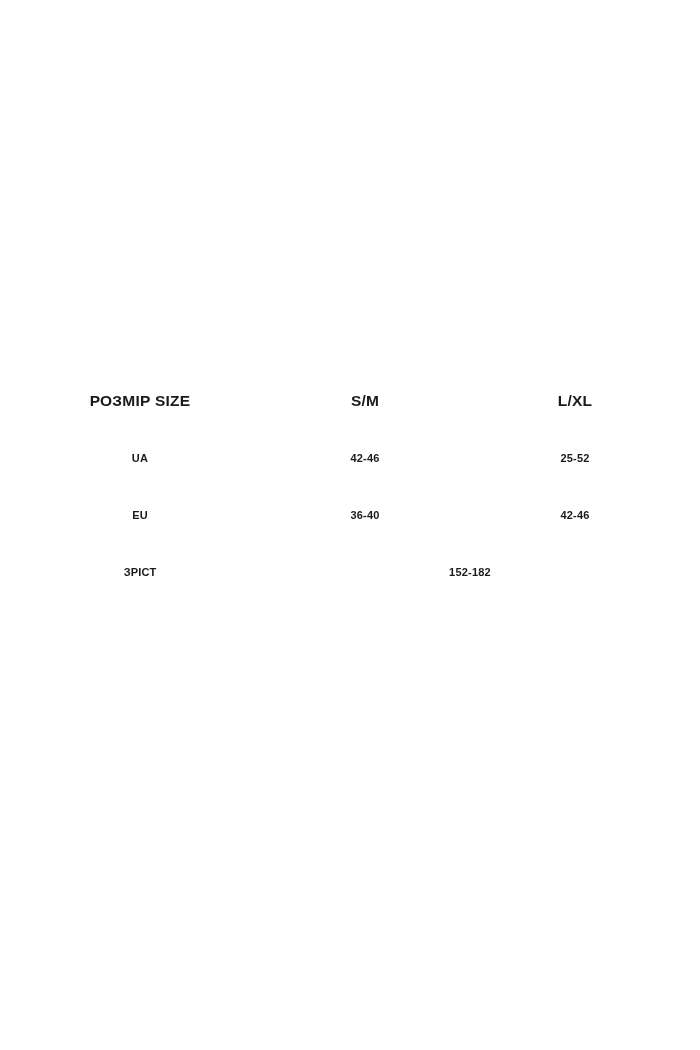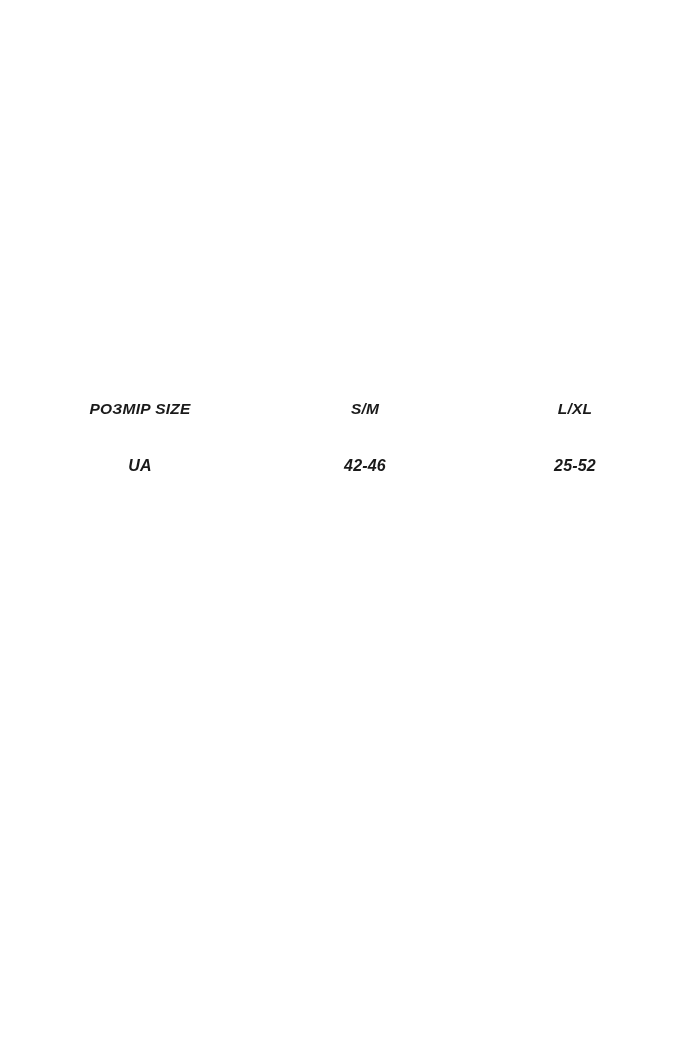--- a/index.html
+++ b/index.html
@@ -19,31 +19,30 @@
     position: absolute;
     left: 0;
     top: 0;
     width: 700px;
     height: 1050px;
     background: #ffffff;
   }
   .size-table {
     position: absolute;
     left: 20px;
-    top: 380px;
+    top: 372px;
     width: 660px;
     border-collapse: collapse;
     table-layout: fixed;
-    font-style: italic;
   }
   .size-table tr {
     height: 57px;
   }
   .size-table td {
-    font-size: 16px;
+    font-size: 11px;
     font-weight: bold;
     letter-spacing: 0.2px;
     color: #1a1a1a;
     text-align: center;
     vertical-align: middle;
     padding: 0;
     border: none;
     white-space: nowrap;
   }
   .col-label { width: 240px; }
@@ -64,15 +63,24 @@
       <tr class="row-head">
         <td class="col-label">РОЗМІР SIZE</td>
         <td class="col-a">S/M</td>
         <td class="col-b">L/XL</td>
       </tr>
       <tr>
         <td class="col-label">UA</td>
         <td class="col-a">42-46</td>
         <td class="col-b">25-52</td>
       </tr>
+      <tr>
+        <td class="col-label">EU</td>
+        <td class="col-a">36-40</td>
+        <td class="col-b">42-46</td>
+      </tr>
+      <tr>
+        <td class="col-label">ЗРІСТ</td>
+        <td class="merged" colspan="2">152-182</td>
+      </tr>
     </tbody>
   </table>
 </div>
 
 </body></html>

